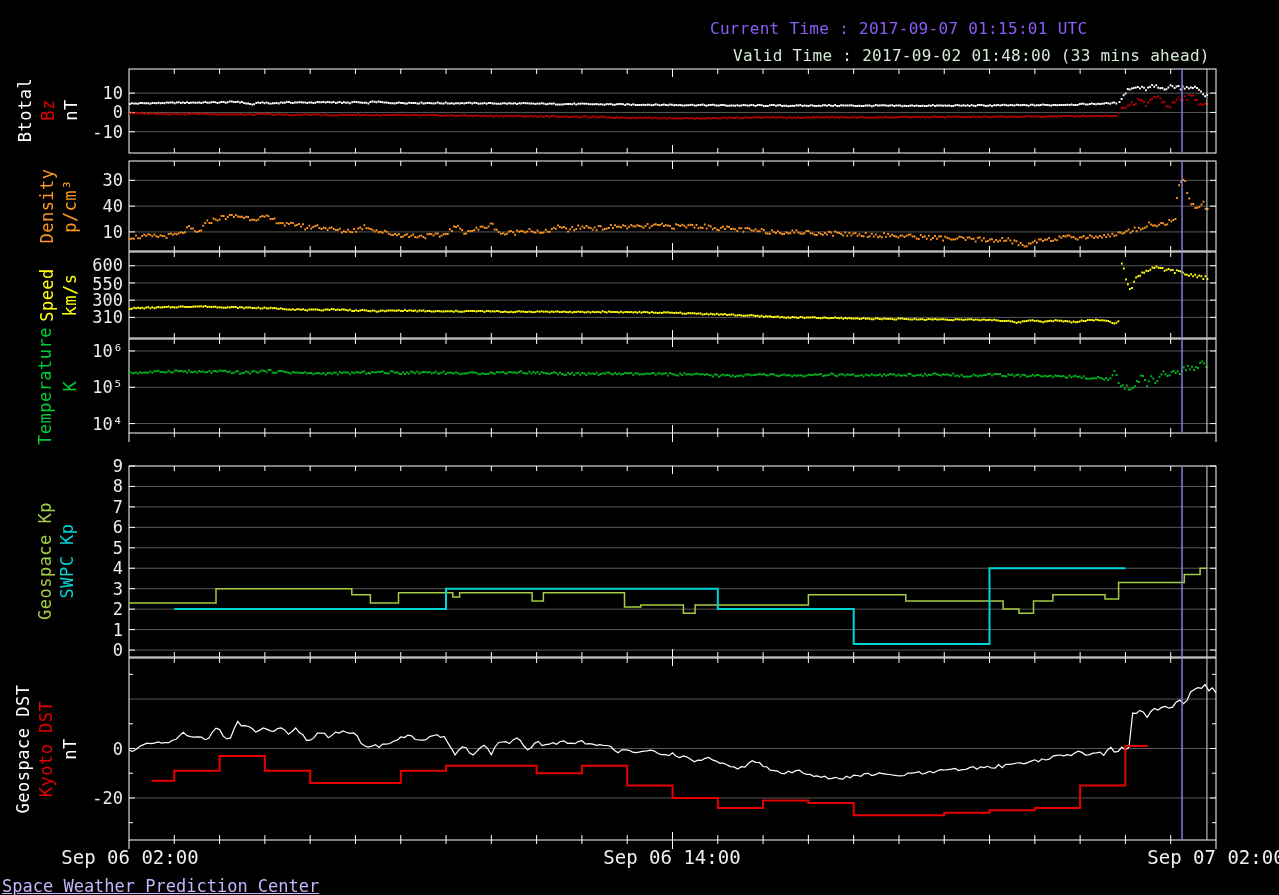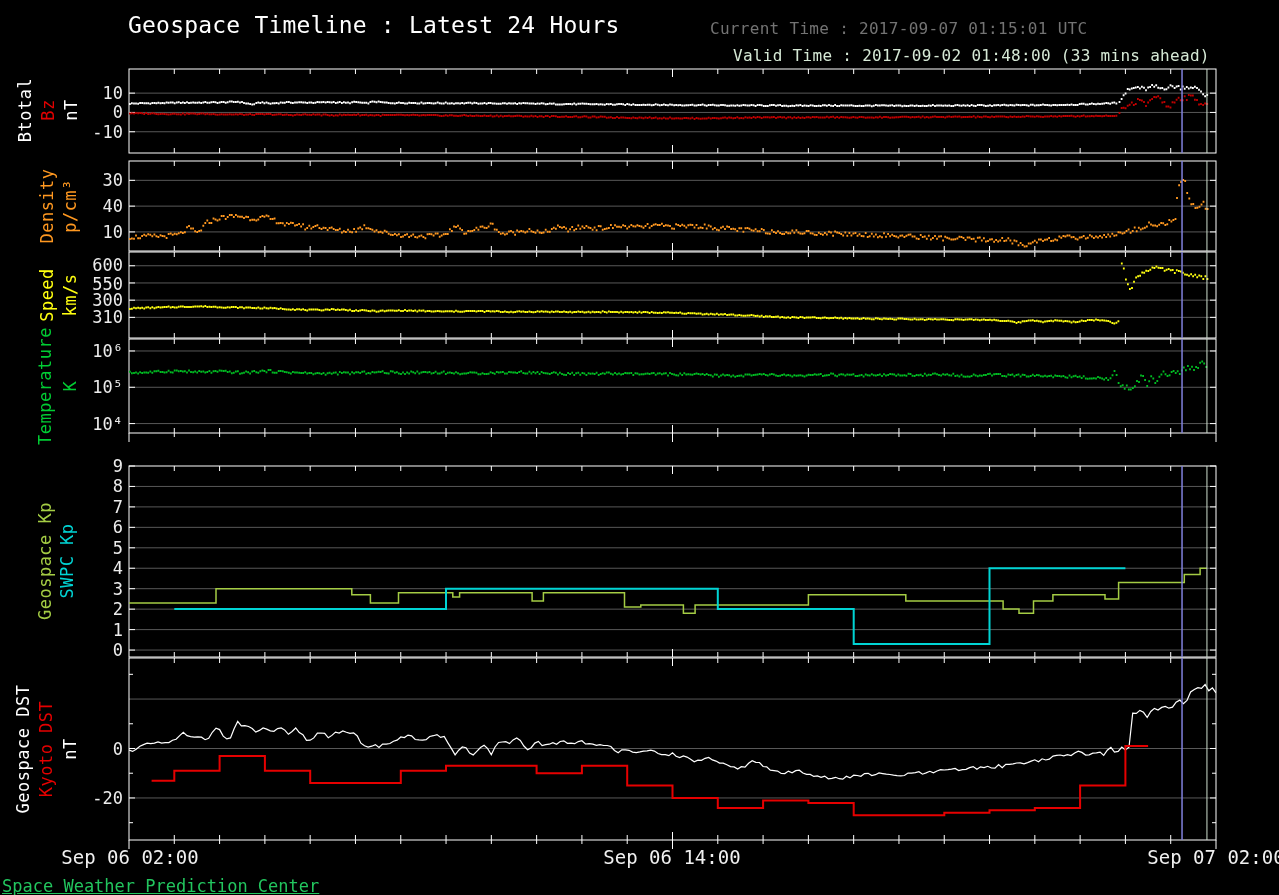--- a/index.html
+++ b/index.html
@@ -4,21 +4,21 @@
 <style>
   html,body{margin:0;padding:0;background:#000;}
   .screen{position:relative;width:1279px;height:895px;background:#000;overflow:hidden;
           font-family:"DejaVu Sans Mono","Liberation Mono",monospace;color:#eee;}
   .abs{position:absolute;white-space:nowrap;}
   .main-title{font-size:23px;color:#fff;letter-spacing:.2px;}
   .sub-title{font-size:19px;color:#f0f0f0;}
   .time-line{font-size:16px;letter-spacing:.3px;}
   .section-title{font-size:17px;color:#f0f0f0;}
   .xlabel{font-size:19px;color:#f0f0f0;transform:translateX(-50%);}
-  .footer-link{font-size:17px;color:#22c55e;text-decoration:underline;cursor:pointer;}
+  .footer-link{font-size:17px;color:#c4b5fd;text-decoration:underline;cursor:pointer;}
   .vlabel{position:absolute;left:var(--cx);top:var(--cy);
           transform:translate(-50%,-50%) rotate(-90deg);
           font-size:17px;white-space:nowrap;letter-spacing:.5px;}
   .ylab{position:absolute;width:85px;text-align:right;font-size:17px;color:#ececec;
         line-height:20px;height:20px;}
   svg{position:absolute;left:0;top:0;}
 </style>
 </head>
 <body>
 
@@ -491,22 +491,21 @@
       <line x1="129" y1="822.6902173913044" x2="133" y2="822.6902173913044" stroke="#fff"></line>
       <line x1="1216" y1="822.6902173913044" x2="1212" y2="822.6902173913044" stroke="#fff"></line>
       <g clip-path="url(#clip5)">
         <path d="M129.0 750.0L132.6 751.4L136.2 749.3L139.9 746.2L143.5 744.6L147.1 743.1L150.7 743.7L154.4 743.1L158.0 741.9L161.6 743.1L165.2 742.7L168.9 742.6L172.5 740.3L176.1 739.2L179.7 735.6L183.3 732.4L187.0 735.7L190.6 736.6L194.2 737.2L197.8 736.9L201.5 737.2L205.1 739.7L208.7 738.3L212.3 732.3L216.0 728.2L219.6 729.6L223.2 736.1L226.8 738.9L230.5 737.9L234.1 728.7L237.7 721.4L241.3 725.9L244.9 725.6L248.6 726.5L252.2 728.5L255.8 732.1L259.4 730.4L263.1 727.9L266.7 729.1L270.3 730.9L273.9 731.3L277.6 728.6L281.2 727.9L284.8 730.1L288.4 734.3L292.1 731.5L295.7 728.0L299.3 732.6L302.9 734.7L306.5 740.4L310.2 740.2L313.8 737.9L317.4 733.1L321.0 733.0L324.7 733.3L328.3 737.8L331.9 735.4L335.5 732.1L339.2 733.0L342.8 731.0L346.4 732.3L350.0 733.4L353.6 732.8L357.3 736.0L360.9 743.2L364.5 745.8L368.1 747.1L371.8 746.2L375.4 744.6L379.0 747.5L382.6 744.0L386.3 744.2L389.9 743.5L393.5 741.3L397.1 740.1L400.8 737.0L404.4 737.6L408.0 735.1L411.6 735.9L415.2 739.5L418.9 739.9L422.5 740.1L426.1 739.6L429.7 736.5L433.4 735.7L437.0 734.6L440.6 737.4L444.2 736.4L447.9 742.9L451.5 748.6L455.1 754.9L458.7 750.2L462.3 747.0L466.0 747.7L469.6 753.1L473.2 754.9L476.8 751.3L480.5 747.5L484.1 745.2L487.7 748.6L491.3 754.7L495.0 747.0L498.6 742.5L502.2 742.0L505.8 741.6L509.5 743.6L513.1 739.9L516.7 738.0L520.3 740.4L523.9 746.0L527.6 749.7L531.2 747.7L534.8 743.1L538.4 741.4L542.1 745.6L545.7 744.6L549.3 744.2L552.9 742.6L556.6 744.3L560.2 741.5L563.8 740.8L567.4 743.3L571.0 743.1L574.7 743.7L578.3 741.6L581.9 740.7L585.5 744.0L589.2 743.7L592.8 744.2L596.4 745.3L600.0 744.6L603.7 745.5L607.3 745.5L610.9 746.5L614.5 750.5L618.2 752.7L621.8 749.9L625.4 749.9L629.0 750.3L632.6 752.1L636.3 752.6L639.9 751.9L643.5 751.1L647.1 750.8L650.8 750.2L654.4 751.1L658.0 753.5L661.6 754.6L665.3 754.7L668.9 755.7L672.5 752.9L676.1 756.2L679.7 757.6L683.4 756.0L687.0 757.1L690.6 759.2L694.2 761.8L697.9 760.1L701.5 760.3L705.1 758.3L708.7 757.5L712.4 759.9L716.0 761.1L719.6 763.1L723.2 763.2L726.9 764.7L730.5 766.6L734.1 766.9L737.7 769.1L741.3 766.7L745.0 767.1L748.6 763.3L752.2 760.7L755.8 762.3L759.5 762.5L763.1 766.5L766.7 766.9L770.3 770.2L774.0 770.6L777.6 771.1L781.2 773.5L784.8 773.6L788.4 771.1L792.1 772.8L795.7 770.7L799.3 770.2L802.9 773.0L806.6 774.3L810.2 774.4L813.8 776.4L817.4 775.9L821.1 777.3L824.7 776.1L828.3 778.8L831.9 778.4L835.6 777.3L839.2 778.7L842.8 779.1L846.4 776.2L850.0 777.9L853.7 775.2L857.3 775.5L860.9 776.3L864.5 773.6L868.2 773.3L871.8 775.5L875.4 774.7L879.0 772.9L882.7 773.6L886.3 774.2L889.9 774.5L893.5 775.2L897.1 775.7L900.8 775.8L904.4 775.5L908.0 773.0L911.6 773.1L915.3 772.7L918.9 771.7L922.5 774.2L926.1 772.9L929.8 771.3L933.4 772.9L937.0 771.0L940.6 769.7L944.3 770.0L947.9 769.6L951.5 769.1L955.1 768.4L958.7 770.6L962.4 769.7L966.0 769.3L969.6 767.6L973.2 766.6L976.9 769.2L980.5 766.8L984.1 767.6L987.7 766.3L991.4 768.0L995.0 768.1L998.6 764.6L1002.2 767.6L1005.8 764.3L1009.5 764.3L1013.1 763.9L1016.7 763.0L1020.3 762.9L1024.0 763.9L1027.6 762.6L1031.2 761.1L1034.8 759.8L1038.5 761.8L1042.1 758.8L1045.7 760.0L1049.3 759.1L1053.0 756.1L1056.6 755.4L1060.2 755.0L1063.8 755.8L1067.4 754.7L1071.1 755.5L1074.7 753.0L1078.3 751.1L1081.9 752.4L1085.6 755.1L1089.2 754.9L1092.8 753.2L1096.4 752.9L1100.1 752.1L1103.7 755.4L1107.3 750.2L1110.9 747.4L1114.5 752.1L1118.2 751.4L1121.8 747.1L1125.4 750.0L1129.0 747.2L1132.7 713.2L1136.3 713.4L1139.9 710.4L1143.5 712.3L1147.2 717.5L1150.8 711.5L1154.4 708.4L1158.0 710.1L1161.7 707.4L1165.3 706.5L1168.9 708.2L1172.5 707.2L1176.1 702.1L1179.8 700.1L1183.4 703.7L1187.0 700.5L1190.6 692.0L1194.3 689.4L1197.9 687.6L1201.5 688.4L1205.1 684.6L1208.8 690.8L1212.4 687.8L1216.0 692.9" fill="none" stroke="#ffffff" stroke-width="1.2"></path>
         <path d="M151.6 780.7H174.3V770.8H219.6V755.9H264.9V770.8H310.2V783.1H400.8V770.8H446.0V765.8H536.6V773.2H581.9V765.8H627.2V785.6H672.5V798.0H717.8V807.9H763.1V800.4H808.4V802.9H853.7V815.3H944.3V812.8H989.5V810.3H1034.8V807.9H1080.1V785.6H1125.4V746.0H1148.1" fill="none" stroke="#e60000" stroke-width="2"></path>
         <line x1="1182.03125" y1="658" x2="1182.03125" y2="840" stroke="#8080dd" stroke-width="1.5"></line>
         <line x1="1206.9416666666668" y1="658" x2="1206.9416666666668" y2="840" stroke="#cfe0cf" stroke-width="1"></line>
       </g>
     </svg>
 
-  <div class="abs main-title" style="left:128px;top:12px;">Geospace Timeline : Latest 24 Hours</div>
-  <div class="abs time-line" style="left: 710px; top: 19px; color: #737373;">Current Time : 2017-09-07 01:15:01 UTC</div>
+  <div class="abs time-line" style="left: 710px; top: 19px; color: #8b5cf6;">Current Time : 2017-09-07 01:15:01 UTC</div>
   <div class="abs time-line" style="left: 733px; top: 46px; color: rgb(214, 233, 214);">Valid Time : 2017-09-02 01:48:00 (33 mins ahead)</div>
 
 
   <span class="vlabel" style="--cx: 25px; --cy: 110px; color: rgb(255, 255, 255);">Btotal</span>
   <span class="vlabel" style="--cx: 48px; --cy: 110px; color: rgb(224, 0, 0);">Bz</span>
   <span class="vlabel" style="--cx: 71px; --cy: 110px; color: rgb(255, 255, 255);">nT</span>
   <span class="vlabel" style="--cx: 47px; --cy: 206px; color: rgb(255, 152, 32);">Density</span>
   <span class="vlabel" style="--cx: 70px; --cy: 206px; color: rgb(255, 152, 32);">p/cm³</span>
   <span class="vlabel" style="--cx: 47px; --cy: 295px; color: rgb(255, 255, 16);">Speed</span>
   <span class="vlabel" style="--cx: 70px; --cy: 295px; color: rgb(255, 255, 16);">km/s</span>

